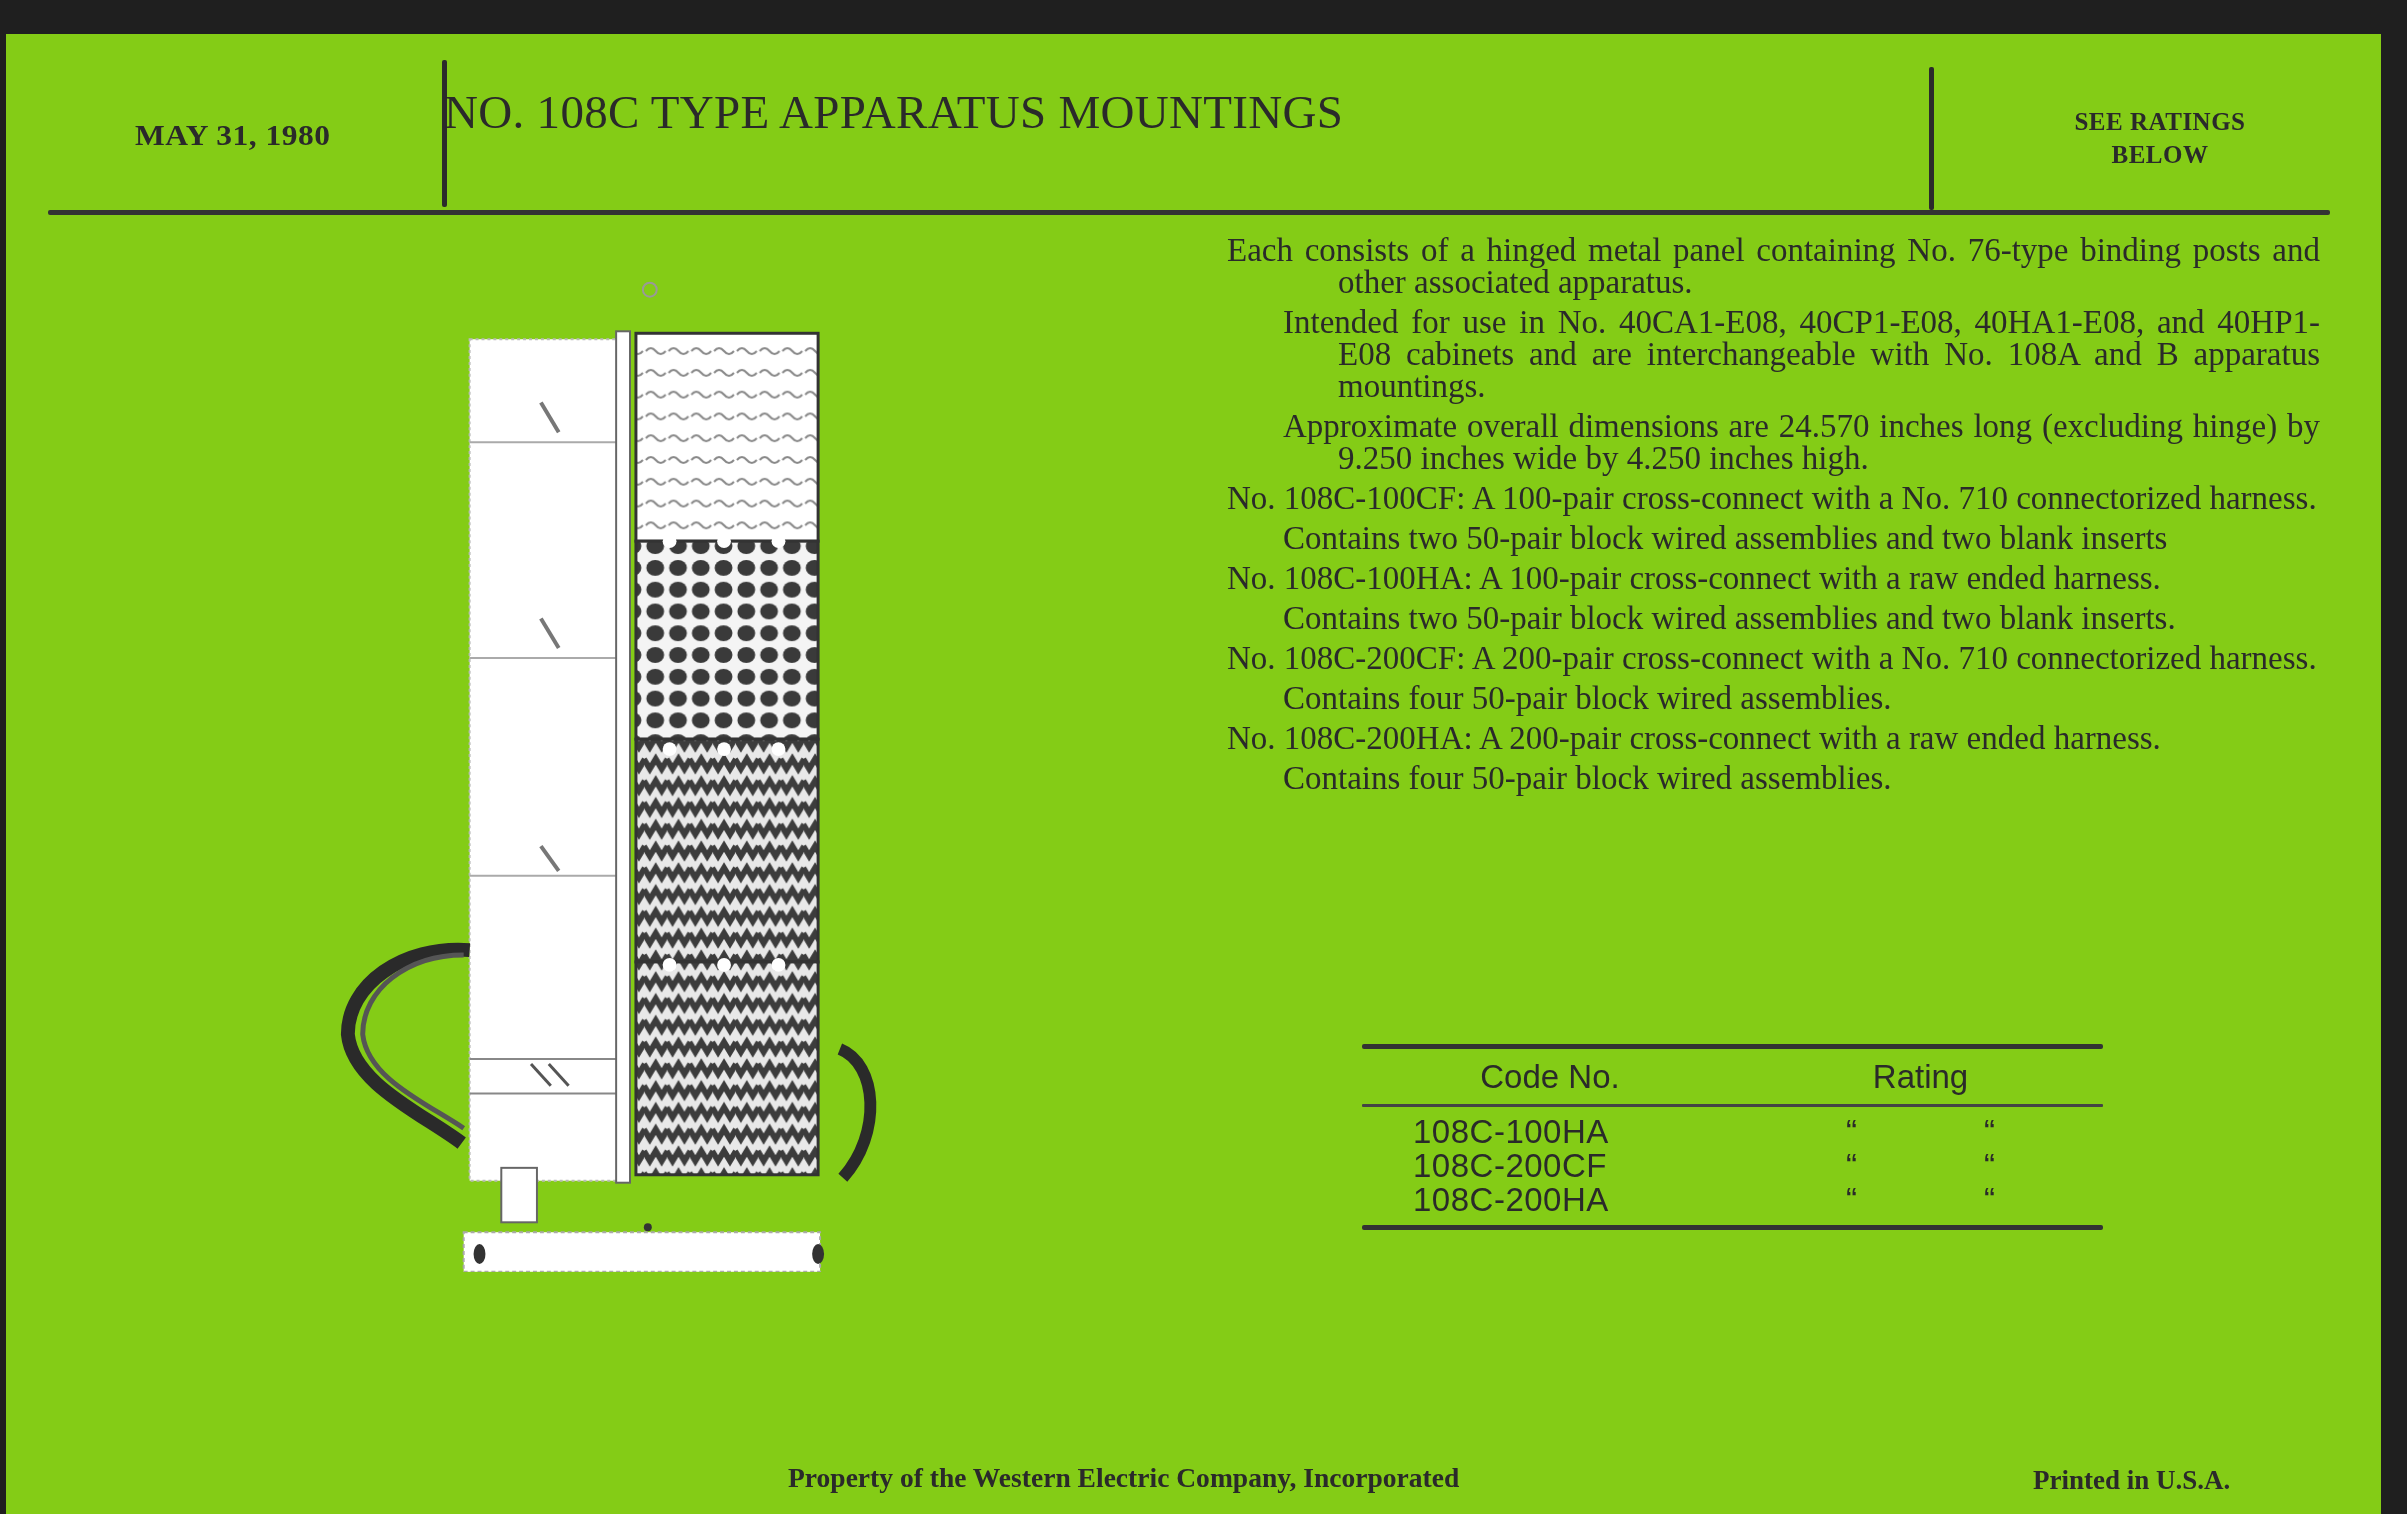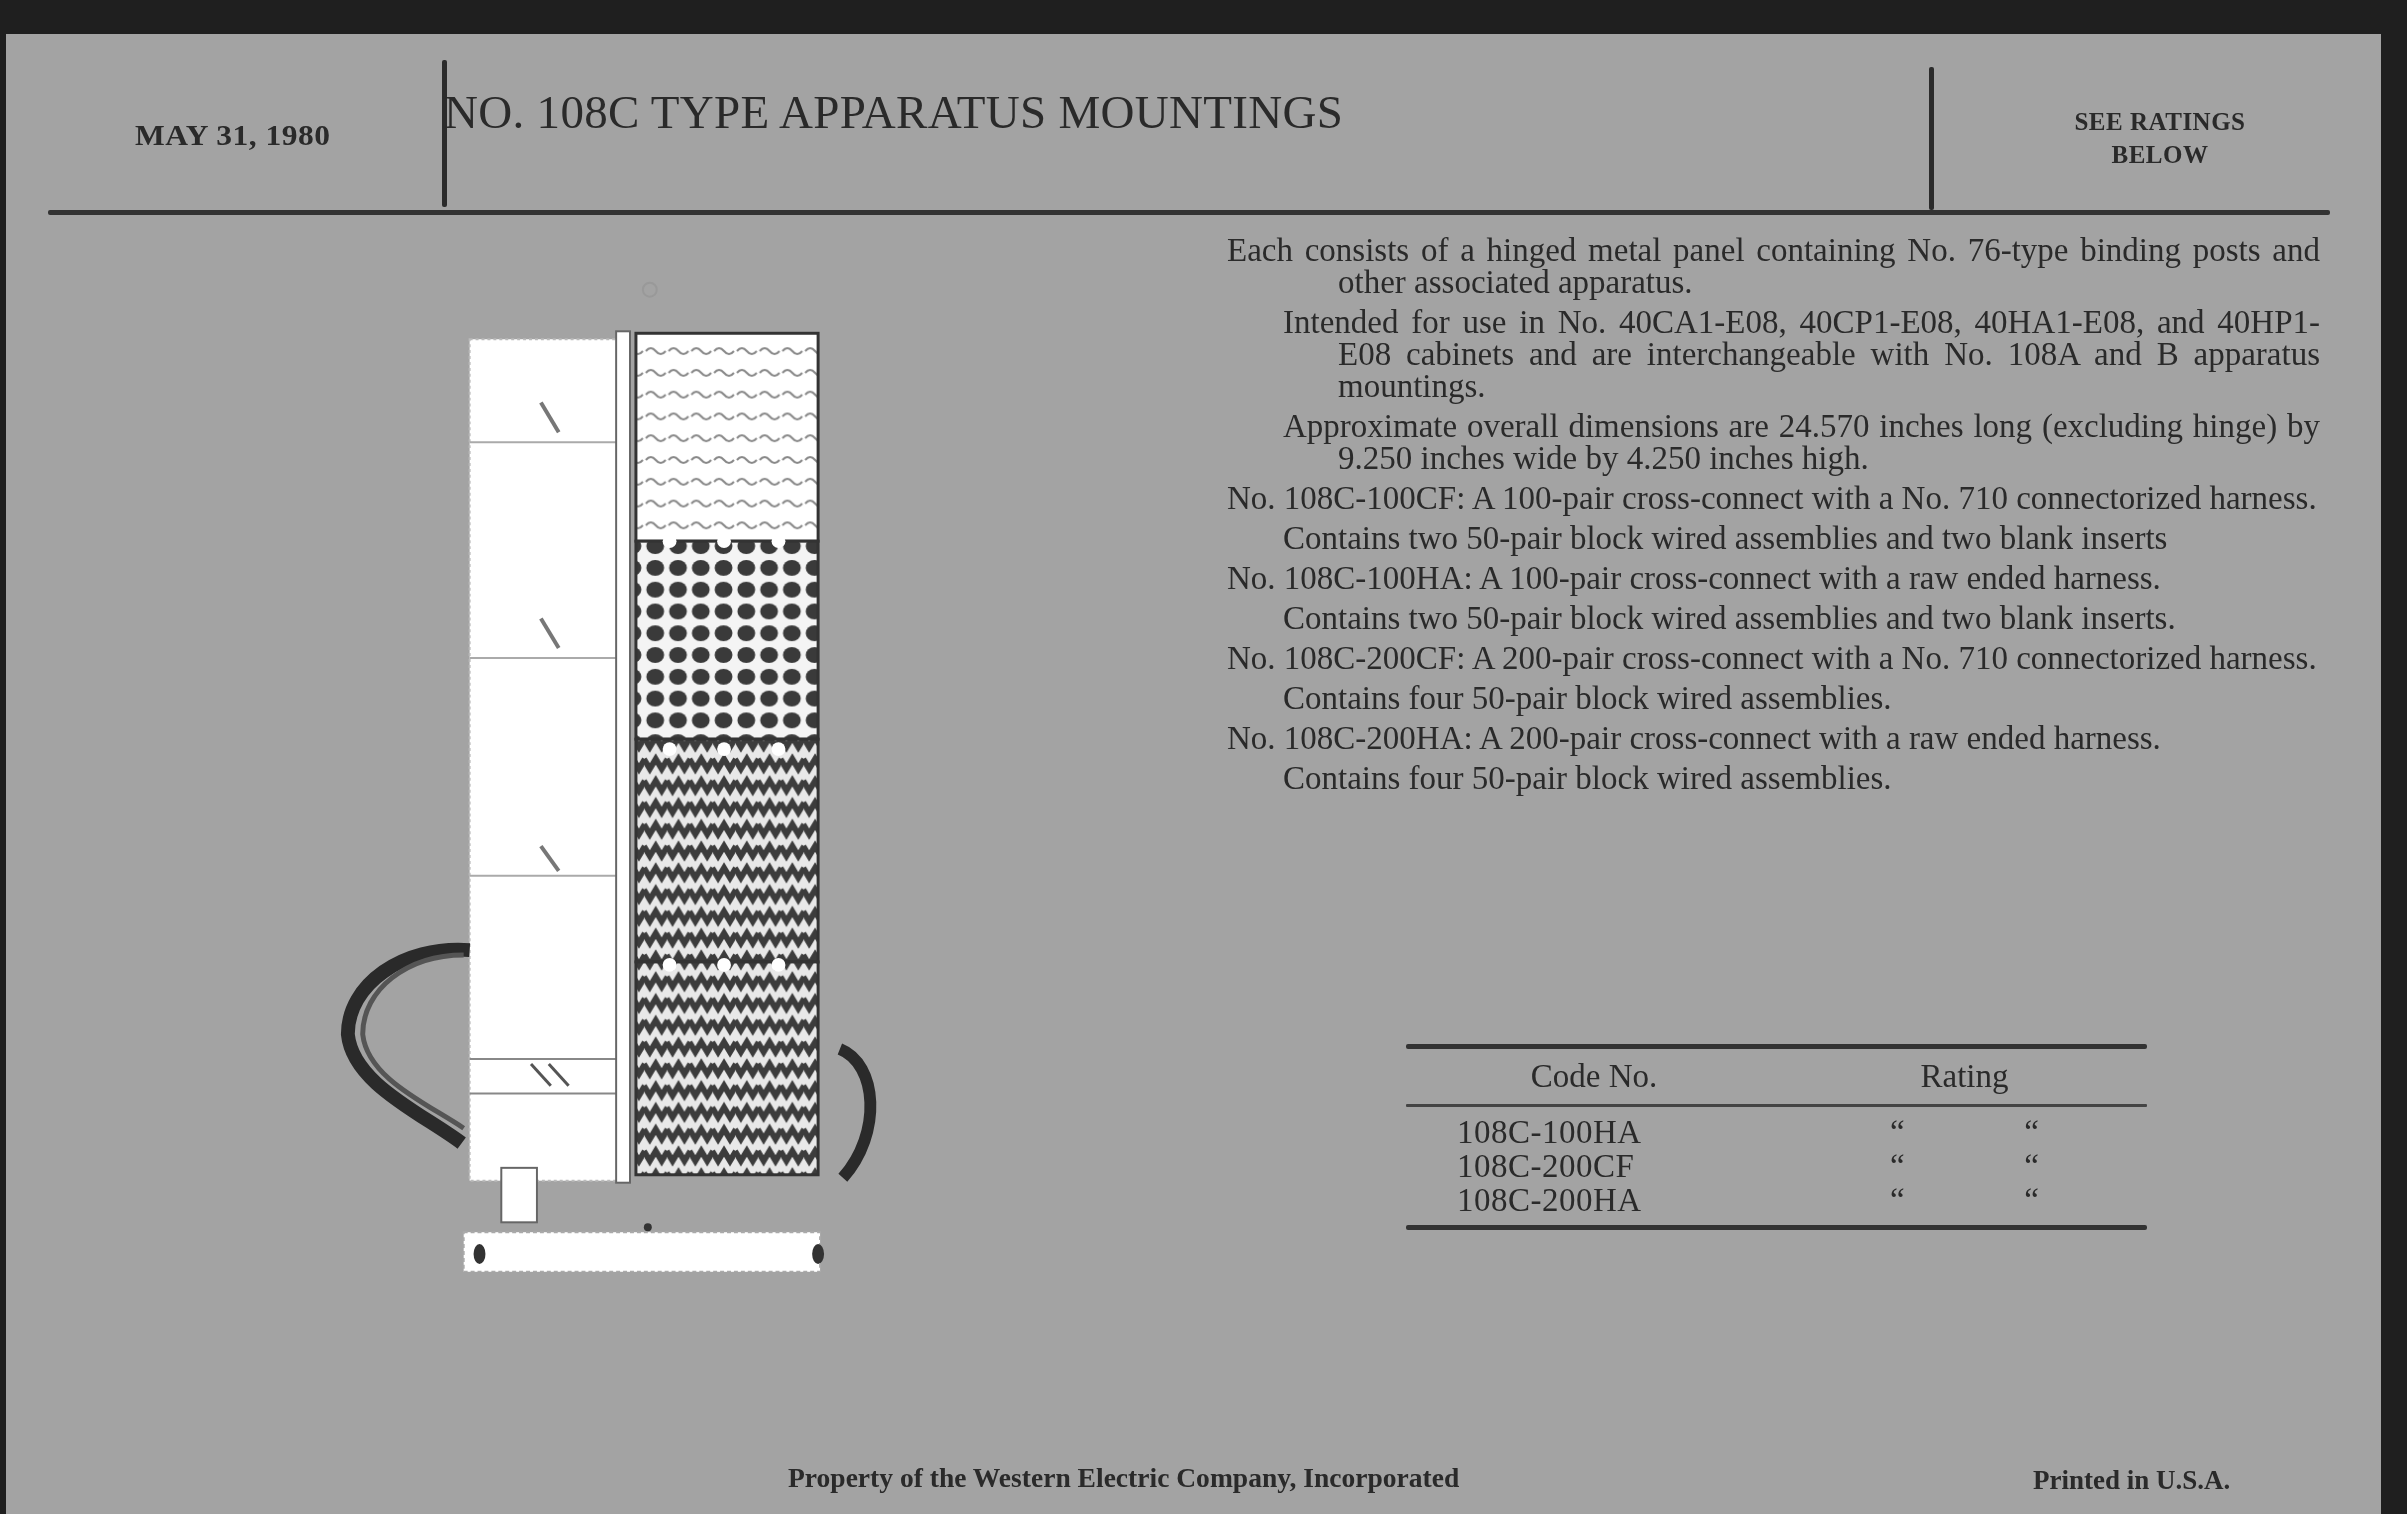--- a/index.html
+++ b/index.html
@@ -4,21 +4,21 @@
 <style>
   html, body { margin: 0; padding: 0; }
   body {
     width: 2408px; height: 1515px; position: relative; overflow: hidden;
     background: #1f1f1f;
     font-family: "DejaVu Serif", "Liberation Serif", serif;
     color: #2a2a2a;
   }
   .card {
     position: absolute; left: 6px; top: 34px; width: 2375px; height: 1481px;
-    background: #a3a3a3;
+    background: #84cc16;
   }
   .abs { position: absolute; }
   .hdr-date {
     left: 129px; top: 84px; font-size: 30px; font-weight: bold; letter-spacing: 0.5px;
     font-family: "Liberation Serif", serif; transform: scaleX(1.05); transform-origin: left;
   }
   .vdiv { background: #2b2b2b; width: 5px; border-radius: 2px; }
   .hdr-title {
     left: 438px; width: 1485px; top: 51px; text-align: left;
     font-size: 47px; font-weight: normal; letter-spacing: 0.3px;
@@ -40,21 +40,21 @@
     font-family: "Liberation Serif", serif; font-size: 33px; line-height: 32px;
     color: #2a2a2a;
   }
   .para { text-align: justify; margin: 0; }
   .p-top { padding-left: 111px; text-indent: -111px; margin-top: 8px; }
   .p-sub { padding-left: 111px; text-indent: -55px; margin-top: 8px; }
   .p-sub.last-left { text-align: left; }
   .p-top:first-child { margin-top: 0; }
 
   
-  .tbl { left: 1400px; top: 1010px; width: 741px; font-family: Liberation Serif, serif; font-size: 33px; }
+  .tbl { left: 1356px; top: 1010px; width: 741px; font-family: Liberation Sans, sans-serif; font-size: 33px; }
   .rule-thick { height: 5px; background: #333; border-radius: 2px; }
   .rule-thin { height: 3px; background: #444; border-radius: 1px; }
   .tbl-head { display: flex; height: 55px; align-items: center; }
   .tbl-head .c1 { width: 376px; text-align: center; }
   .tbl-head .c2 { flex: 1; text-align: center; }
   .tbl-body { padding: 8px 0 8px 0; }
   .tbl-row { display: flex; height: 34px; line-height: 34px; }
   .tbl-row .c1 { width: 376px; padding-left: 51px; box-sizing: border-box; letter-spacing: 0.5px; }
   .tbl-row .c2 { flex: 1; text-align: center; }
   .ditto { display: flex; justify-content: space-between; width: 149px; margin: 0 auto; }

